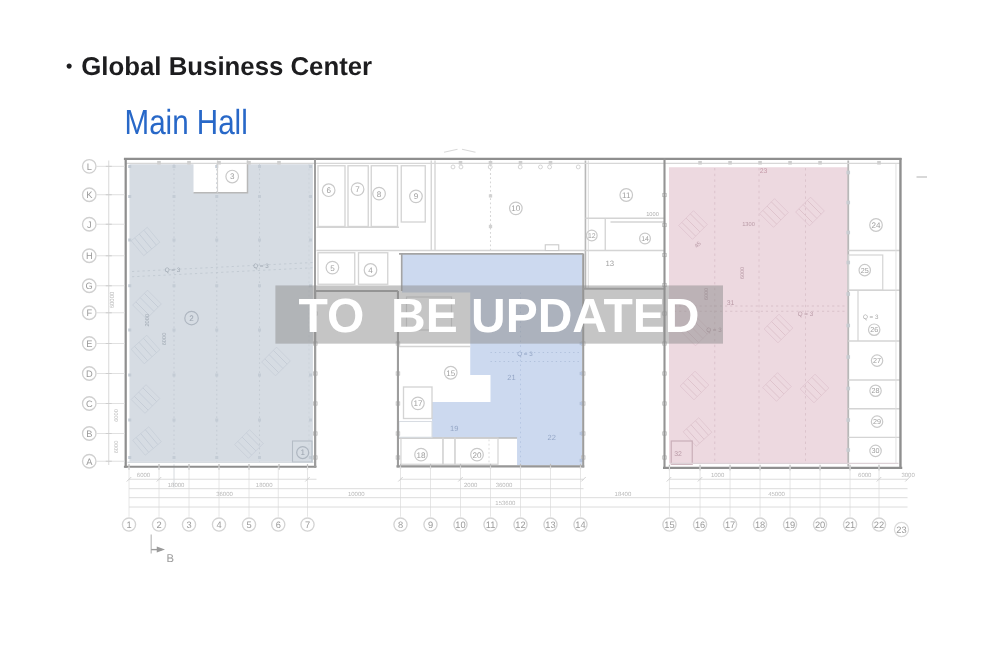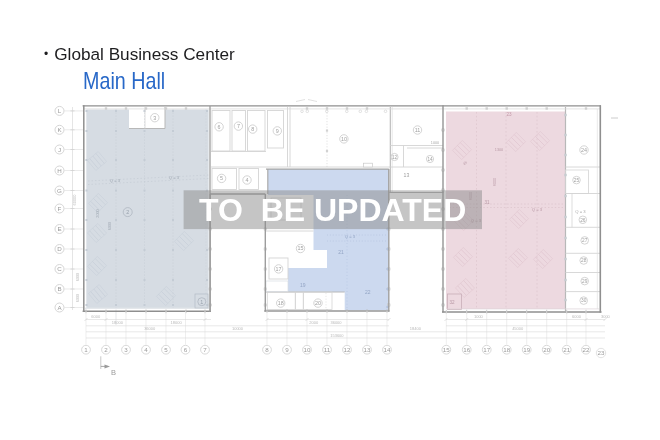--- a/index.html
+++ b/index.html
@@ -1,17 +1,17 @@
 <!DOCTYPE html>
 <html><head>
 <meta charset="utf-8">
 <style>
   html,body { margin:0; padding:0; background:#ffffff; width:660px; height:440px; overflow:hidden; }
   body { font-family:"Liberation Sans", sans-serif; position:relative; }
-  .title { position:absolute; left:44px; top:44px; font-size:17.2px; color:#1d1d1f; }
+  .title { position:absolute; left:44px; top:34px; font-size:17.2px; color:#1d1d1f;font-weight:bold; }
   .title .b { font-size:12px; vertical-align:2px; margin-right:6px; color:#1d1d1f; }
   .hall { position:absolute; left:83px; top:68px; font-size:23.2px; color:#2868c8; transform:scaleX(0.85); transform-origin:0 0; }
 </style>
 </head>
 <body>
 
 <div class="title"><span class="b">•</span>Global Business Center</div>
 
 <div class="hall">Main Hall</div>
 

